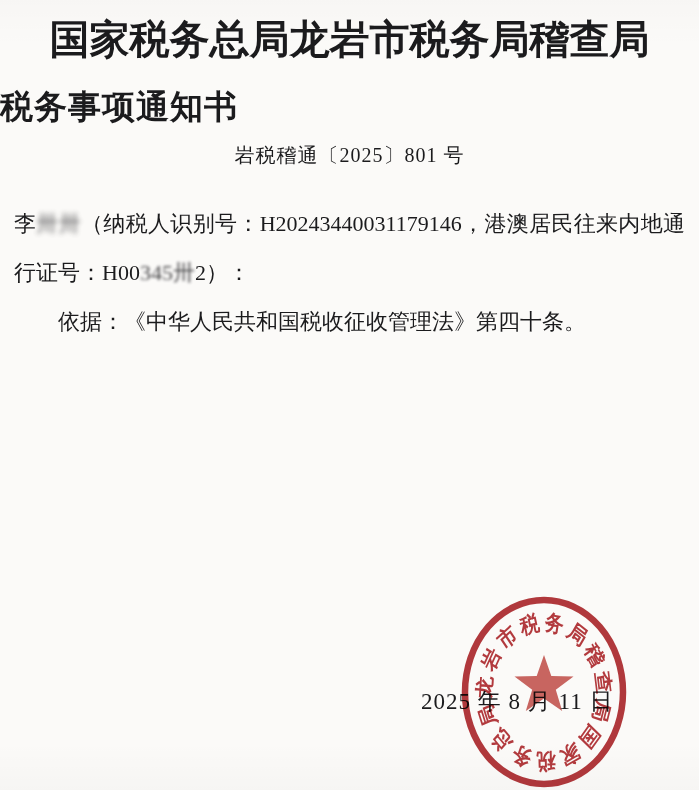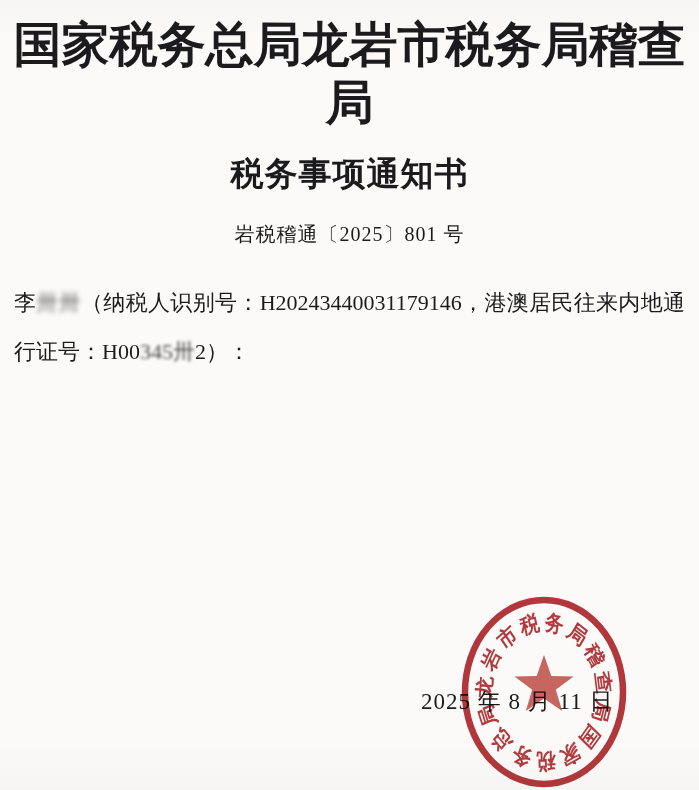--- a/index.html
+++ b/index.html
@@ -12,35 +12,35 @@
   }
   .page{
     position:absolute;inset:0;
     background:
       linear-gradient(180deg, rgba(0,0,0,0.015) 0%, rgba(0,0,0,0) 6%, rgba(0,0,0,0) 94%, rgba(0,0,0,0.02) 100%),
       #fbfaf8;
   }
   .title1{
     margin-top:16px;
     text-align:center;
-    font-size:48px;
+    font-size:40px;
     font-weight:bold;
     letter-spacing:0px;
     line-height:1.2;
   }
   .title2{
     margin-top:24px;
-    text-align:center;
+    text-align:left;
     font-size:33px;
     font-weight:bold;
     letter-spacing:1px;
     line-height:1.2;
   }
   .docnum{
-    margin-top:26px;
+    margin-top:14px;
     text-align:center;
     font-size:20px;
     letter-spacing:1px;
   }
   .body-text{
     margin:30px 14px 0 14px;
     font-size:22px;
     line-height:49px;
     text-align:justify;
     text-justify:inter-character;
@@ -90,20 +90,21 @@
 
   <div class="title2">税务事项通知书</div>
 
   <div class="docnum">岩税稽通〔2025〕801 号</div>
 
   <div class="body-text">
 
     <p class="para"><span>李</span><span class="blur">卅卅</span><span>（纳税人识别号：H20243440031179146，港澳居民往来内地通行证号：H00</span><span class="blur-light">345卅</span><span>2）：</span></p>
 
 
+    <p class="para indent"><span>依据：</span><span>《中华人民共和国税收征收管理法》第四十条。</span></p>
 
 
   </div>
 
   <div class="date-line">2025 年 8 月 11 日</div>
 
   <div class="seal">
     <svg viewBox="0 0 190 212" width="190" height="212">
       <g transform="translate(95,106)">
         <ellipse rx="79" ry="92" fill="none" stroke="#ad2a2e" stroke-width="6.5"></ellipse>

